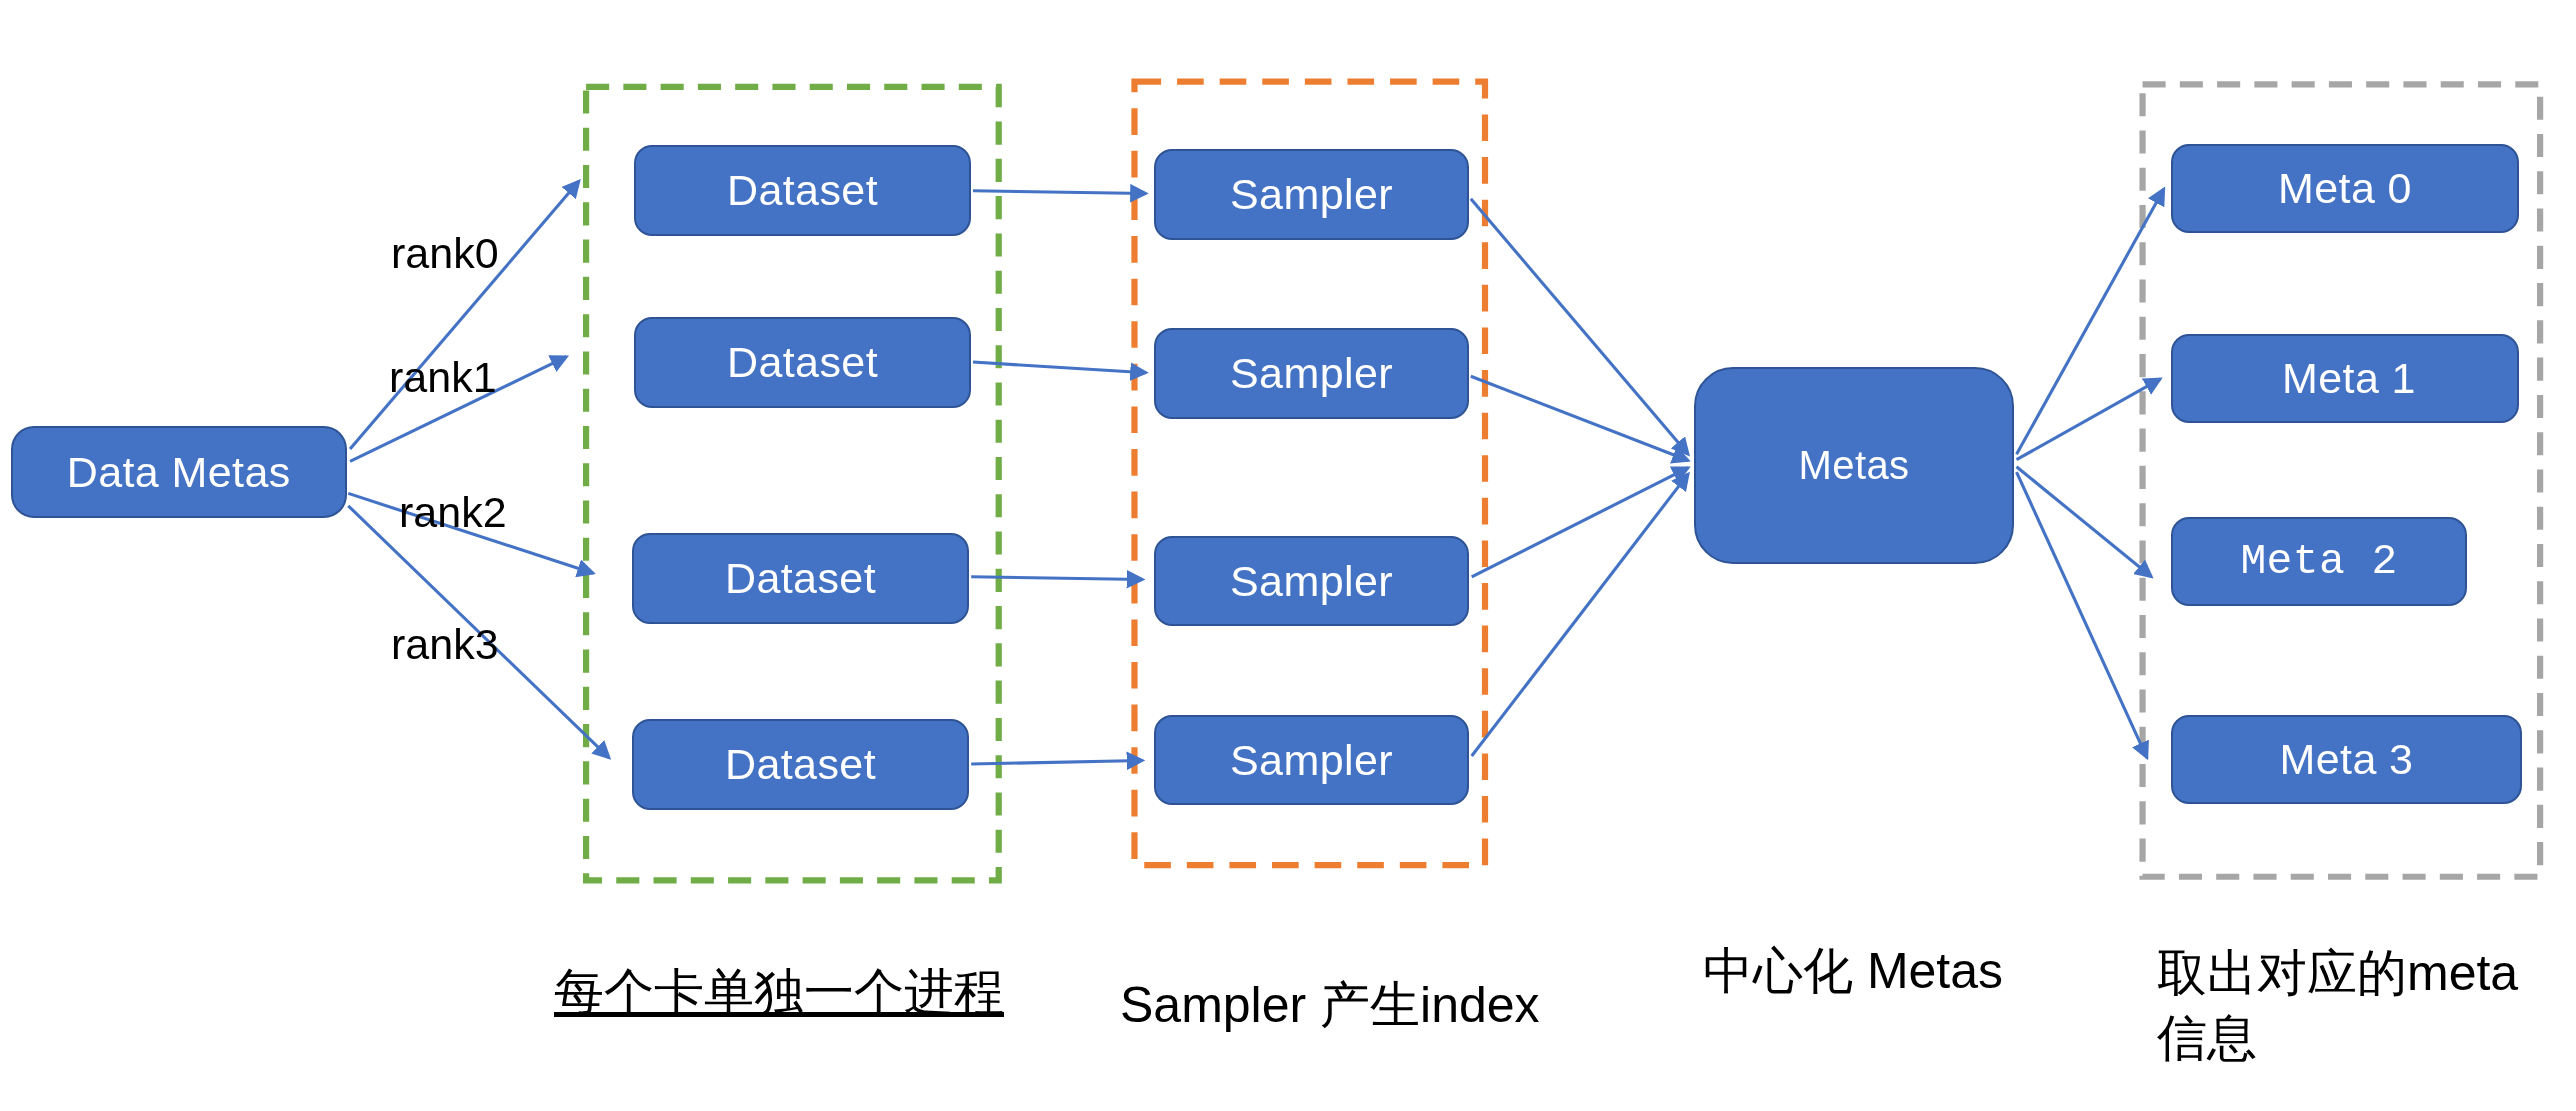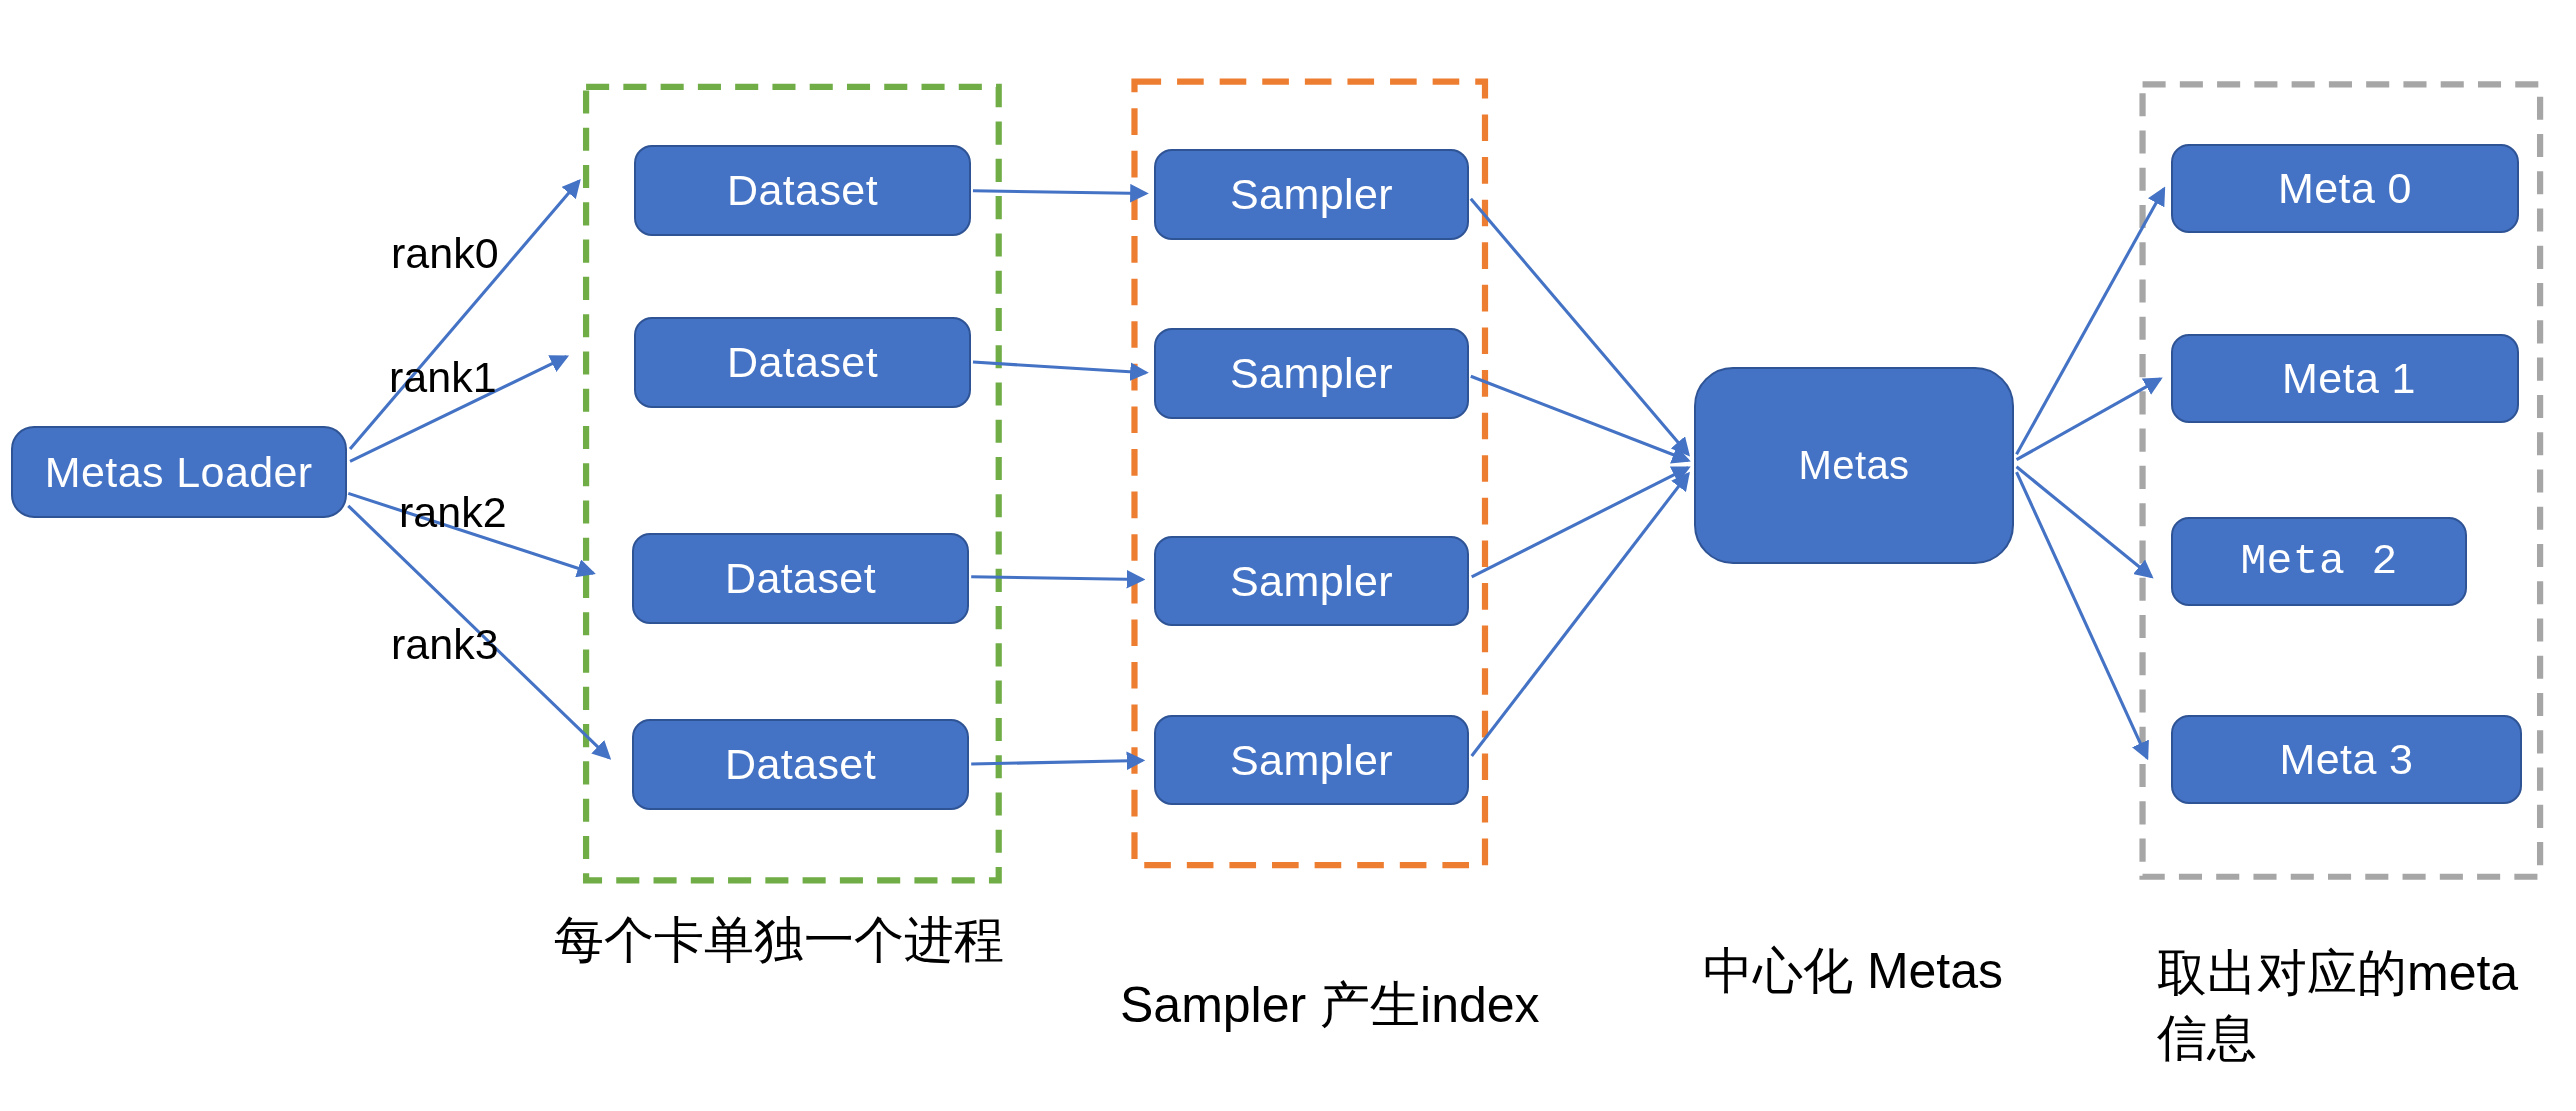--- a/index.html
+++ b/index.html
@@ -99,21 +99,21 @@
     <line class="edge" x1="1657" y1="424" x2="1902" y2="519" marker-end="url(#ah)"></line>
     <line class="edge" x1="1658" y1="650" x2="1902" y2="527" marker-end="url(#ah)"></line>
     <line class="edge" x1="1658" y1="852" x2="1902" y2="534" marker-end="url(#ah)"></line>
 
     <line class="edge" x1="2272" y1="512" x2="2438" y2="213" marker-end="url(#ah)"></line>
     <line class="edge" x1="2272" y1="518" x2="2434" y2="427" marker-end="url(#ah)"></line>
     <line class="edge" x1="2272" y1="526" x2="2424" y2="650" marker-end="url(#ah)"></line>
     <line class="edge" x1="2272" y1="532" x2="2419" y2="854" marker-end="url(#ah)"></line>
   </svg>
 
-  <div class="node loader" style="left:10.7px; top:426px; width:336px; height:92px;">Metas Loader</div>
+  <div class="node loader" style="left:10.7px; top:426px; width:336px; height:92px;">Data Metas</div>
 
   <div class="node" style="left:634px; top:145px; width:337px; height:91px;">Dataset</div>
   <div class="node" style="left:634px; top:317px; width:337px; height:91px;">Dataset</div>
   <div class="node" style="left:632px; top:533px; width:337px; height:91px;">Dataset</div>
   <div class="node" style="left:632px; top:719px; width:337px; height:91px;">Dataset</div>
 
   <div class="node" style="left:1154px; top:149px; width:315px; height:91px;">Sampler</div>
   <div class="node" style="left:1154px; top:328px; width:315px; height:91px;">Sampler</div>
   <div class="node" style="left:1154px; top:536px; width:315px; height:90px;">Sampler</div>
   <div class="node" style="left:1154px; top:715px; width:315px; height:90px;">Sampler</div>
@@ -123,21 +123,21 @@
   <div class="node" style="left:2171px; top:144px; width:348px; height:89px;">Meta 0</div>
   <div class="node" style="left:2171px; top:334px; width:348px; height:89px;padding-left:8px;">Meta 1</div>
   <div class="node" style="left:2171px; top:517px; width:296px; height:89px;font-family:Liberation Mono, monospace;">Meta 2</div>
   <div class="node" style="left:2171px; top:715px; width:351px; height:89px;">Meta 3</div>
 
   <div class="rank-label" style="left:391px; top:229px;">rank0</div>
   <div class="rank-label" style="left:389px; top:353px;">rank1</div>
   <div class="rank-label" style="left:399px; top:488px;">rank2</div>
   <div class="rank-label" style="left:391px; top:620px;">rank3</div>
 
-  <div class="caption" style="left:554px; top:908px;">每个卡单独一个进程</div>
+  <div class="caption" style="left:554px; top:960px;text-decoration:underline;">每个卡单独一个进程</div>
   <div class="caption" style="left:1120px; top:973px;">Sampler 产生index</div>
   <div class="caption" style="left:1703px; top:939px;">中心化 Metas</div>
   <div class="caption" style="left:2157px; top:941px;">
     <span>取出对应的meta</span>
     <span>信息</span>
   </div>
 
 </div>
 
 

